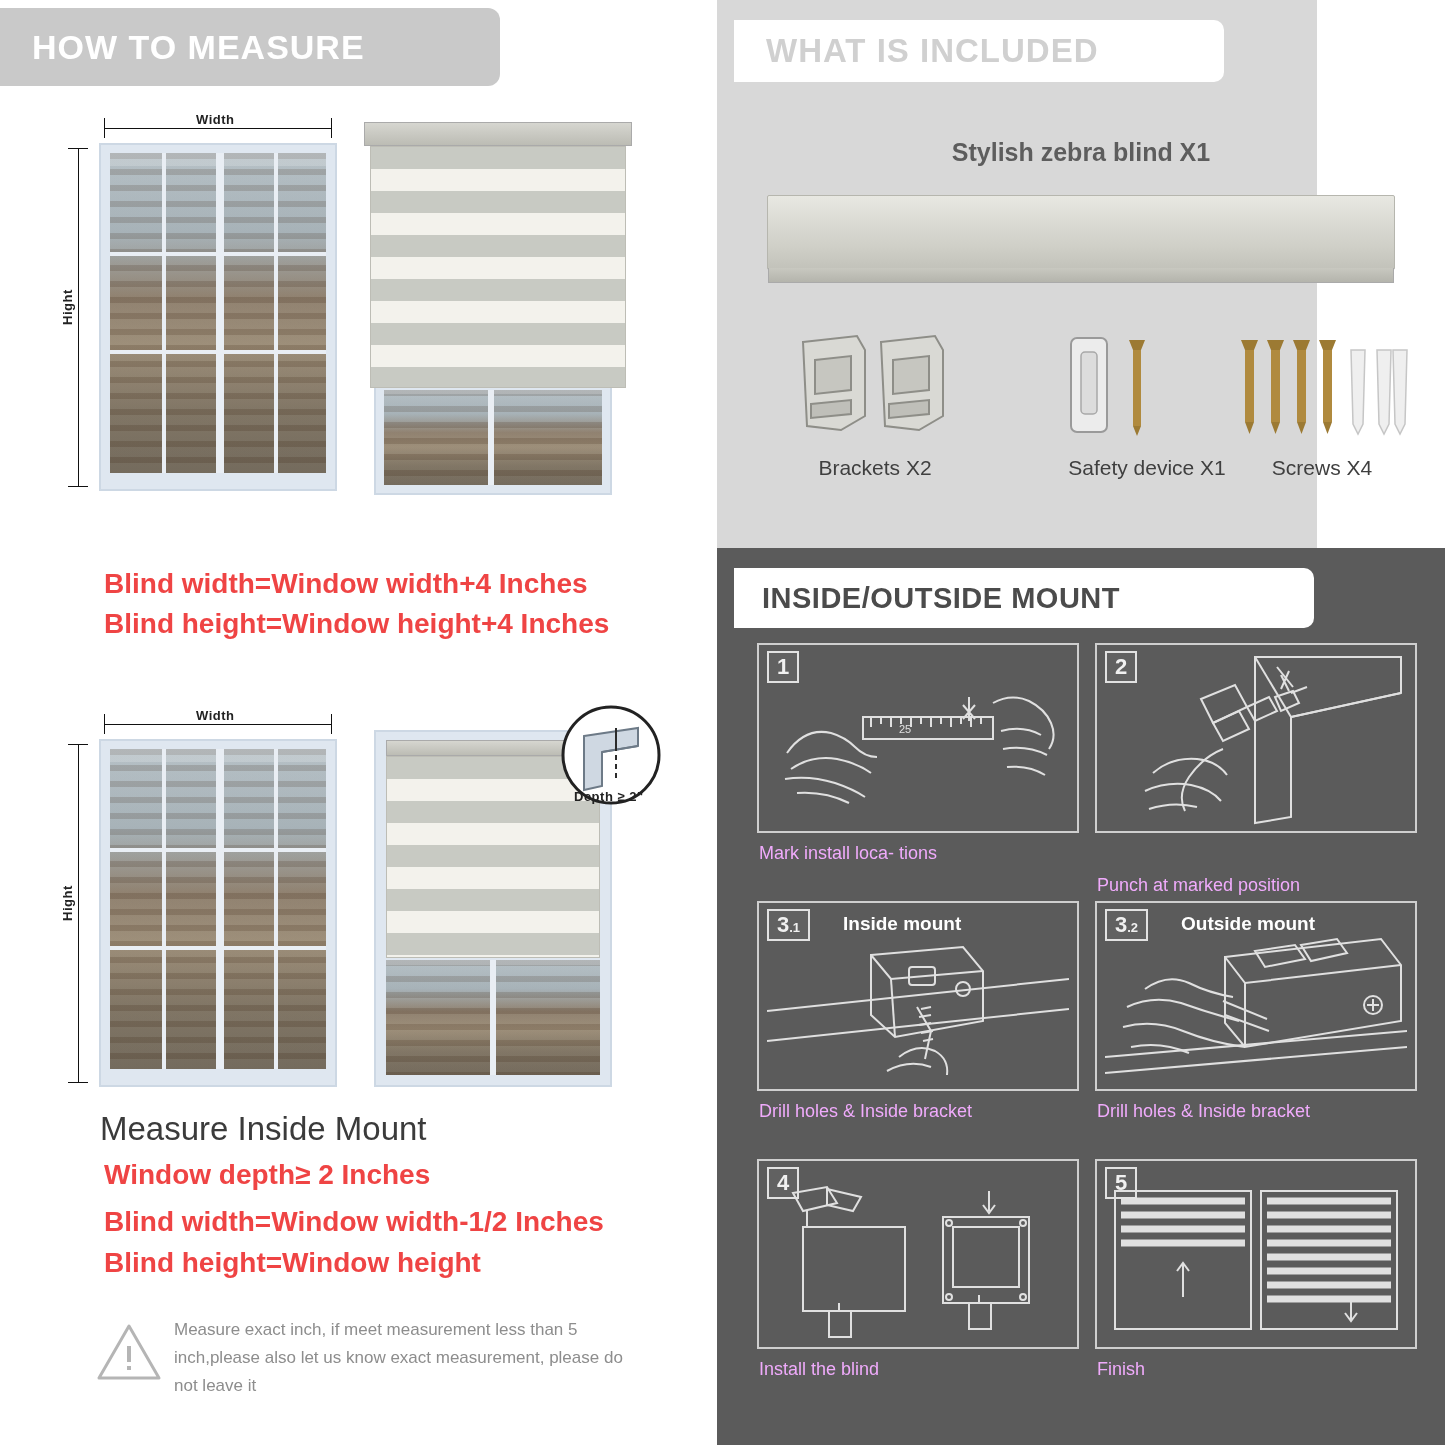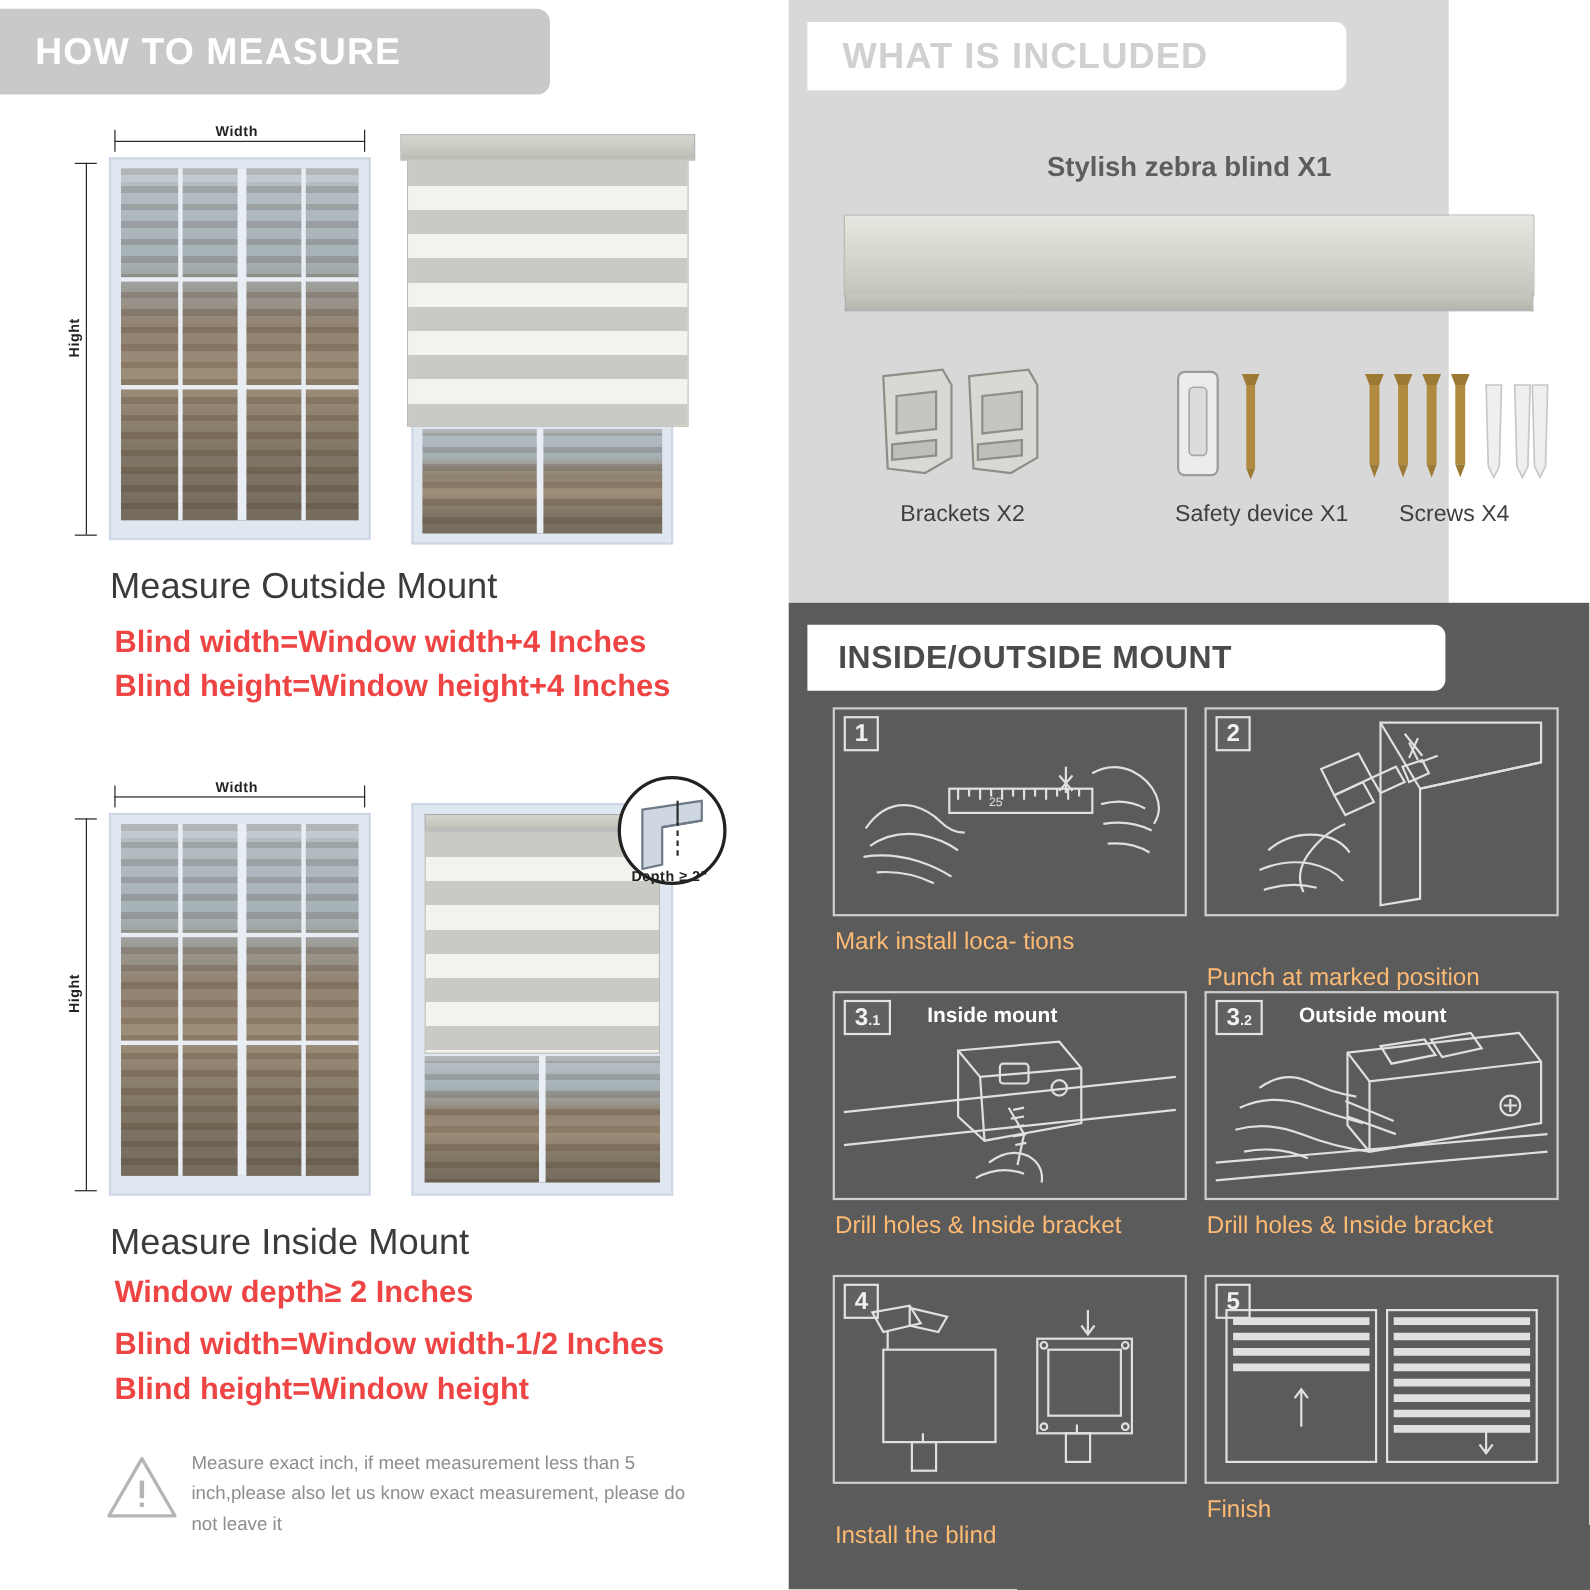--- a/index.html
+++ b/index.html
@@ -94,21 +94,21 @@
   .hdr-mount span { color:#4b4b4b; font-size:29px; font-weight:bold; letter-spacing:.5px; }
 
   .step { position:absolute; }
   .step-frame { position:absolute; left:0; top:0; border:2px solid #cfcfcf; background:#5b5b5b; }
   .step-num {
     position:absolute; left:10px; top:8px; border:2px solid #e2e2e2; color:#f0f0f0;
     font-size:22px; font-weight:bold; padding:1px 8px; background:rgba(255,255,255,.04);
   }
   .step-num .sub { font-size:13px; }
   .step-inline-label { position:absolute; color:#ffffff; font-size:19px; font-weight:bold; }
-  .step-caption { position:absolute; color:#fdba74; font-size:22px; }
+  .step-caption { position:absolute; color:#f0abfc; font-size:18px; }
 
   svg { display:block; }
 </style>
 </head>
 <body>
 
 <div class="page">
 
   <div class="left-col">
 
@@ -137,21 +137,20 @@
       <div class="mullion-h" style="left:110px; top:350px; width:216px; height:4px;"></div>
 
       <div class="frame-outer" style="left:374px; top:380px; width:238px; height:115px;"></div>
       <div class="glass" style="left:384px; top:390px; width:218px; height:95px;"></div>
       <div class="mullion-v" style="left:488px; top:390px; width:6px; height:95px;"></div>
 
       <div class="blind-head" style="left:364px; top:122px; width:268px; height:24px;"></div>
       <div class="zebra" style="left:370px; top:146px; width:256px; height:242px; border:1px solid #bdbdb5;"></div>
     </div>
 
-    <div class="headline" style="left:100px; top:514px;">Measure Outside Mount</div>
     <div class="bodyline" style="left:104px; top:568px;">Blind width=Window width+4 Inches</div>
     <div class="bodyline" style="left:104px; top:608px;">Blind height=Window height+4 Inches</div>
 
     <div>
       <div class="arrowline-h" style="left:104px; top:724px; width:228px;"></div>
       <div class="tick" style="left:104px; top:714px; width:1px; height:20px;"></div>
       <div class="tick" style="left:331px; top:714px; width:1px; height:20px;"></div>
       <div class="dim-label" style="position:absolute; left:196px; top:708px;">Width</div>
 
       <div class="arrowline-v" style="left:78px; top:744px; height:338px;"></div>
@@ -367,21 +366,21 @@
           <circle cx="182" cy="40" r="3"></circle>
           <circle cx="256" cy="40" r="3"></circle>
           <circle cx="182" cy="114" r="3"></circle>
           <circle cx="256" cy="114" r="3"></circle>
           <rect x="202" y="120" width="22" height="26"></rect>
           <path d="M212 120 L212 112"></path>
           <path d="M222 8 L222 28 M216 22 l6 8 l6 -8"></path>
         </g>
       </svg>
       <div class="step-num"><span>4</span><span class="sub"></span></div>
-      <div class="step-caption" style="left:2px; top:200px;margin-top:24px;">Install the blind</div>
+      <div class="step-caption" style="left:2px; top:200px;">Install the blind</div>
     </div>
 
     <div class="step" style="left:378px; top:611px; width:322px; height:235px;">
       <div class="step-frame" style="width:322px; height:190px;"></div>
       <svg style="position:absolute; left:16px; top:28px;" width="290" height="150">
         <g fill="none" stroke="#e0e0e0" stroke-width="2">
           <rect x="4" y="4" width="136" height="138"></rect>
           <rect x="150" y="4" width="136" height="138"></rect>
           <g stroke-width="7">
             <path d="M10 14 h124 M10 28 h124 M10 42 h124 M10 56 h124"></path>

